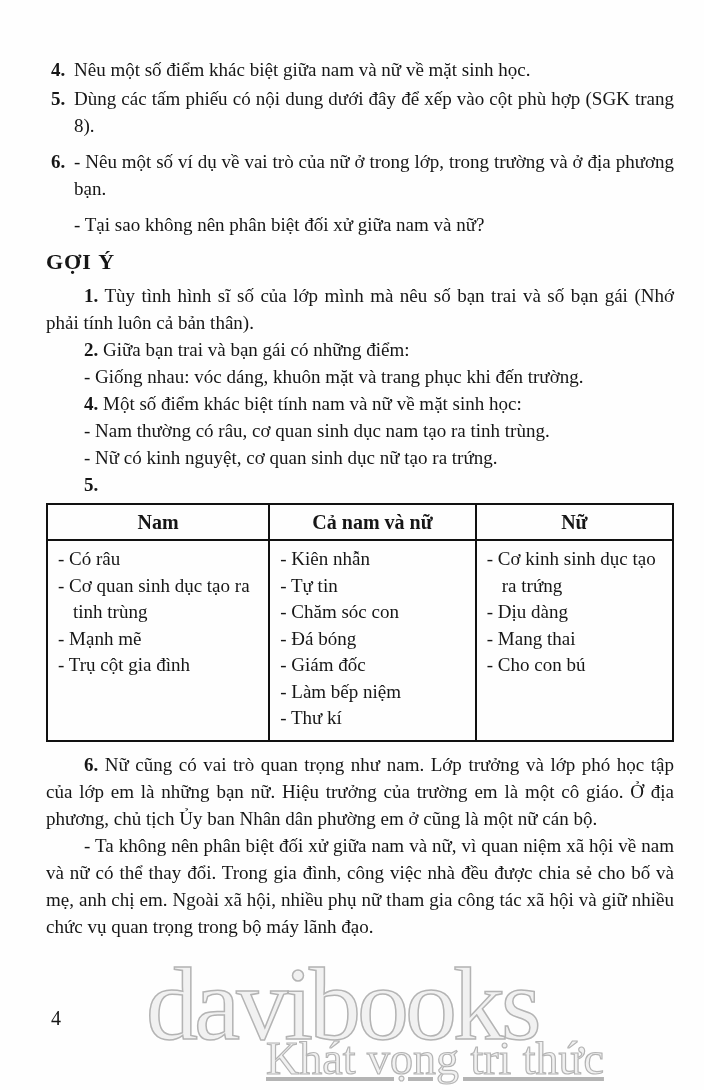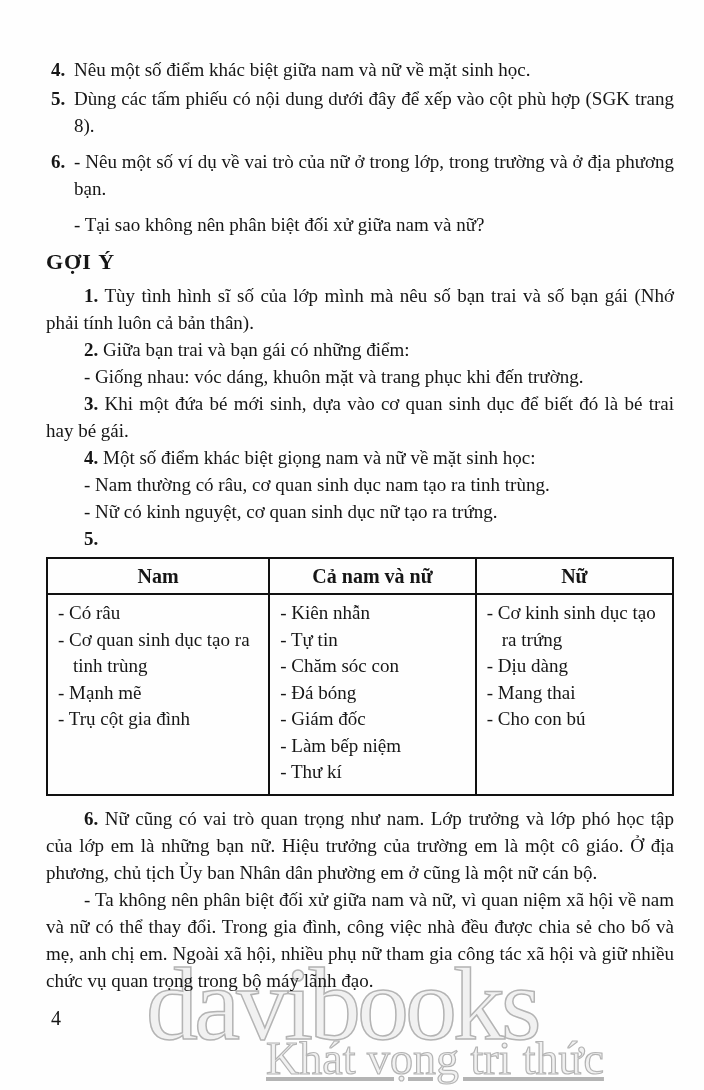--- a/index.html
+++ b/index.html
@@ -74,26 +74,22 @@
       <span>Tùy tình hình sĩ số của lớp mình mà nêu số bạn trai và số bạn gái (Nhớ phải tính luôn cả bản thân).</span>
     </div>
     <div class="p">
       <span class="num">2.</span>
       <span>Giữa bạn trai và bạn gái có những điểm:</span>
     </div>
     <div class="p">
       <span>- Giống nhau: vóc dáng, khuôn mặt và trang phục khi đến trường.</span>
     </div>
     <div class="p">
-      <span class="num">3.</span>
-      <span>Khi một đứa bé mới sinh, dựa vào cơ quan sinh dục để biết đó là bé trai hay bé gái.</span>
-    </div>
-    <div class="p">
       <span class="num">4.</span>
-      <span>Một số điểm khác biệt giọng nam và nữ về mặt sinh học:</span>
+      <span>Một số điểm khác biệt tính nam và nữ về mặt sinh học:</span>
     </div>
     <div class="p">
       <span>- Nam thường có râu, cơ quan sinh dục nam tạo ra tinh trùng.</span>
     </div>
     <div class="p">
       <span>- Nữ có kinh nguyệt, cơ quan sinh dục nữ tạo ra trứng.</span>
     </div>
     <div class="p">
       <span class="num">5.</span>
       <span></span>

